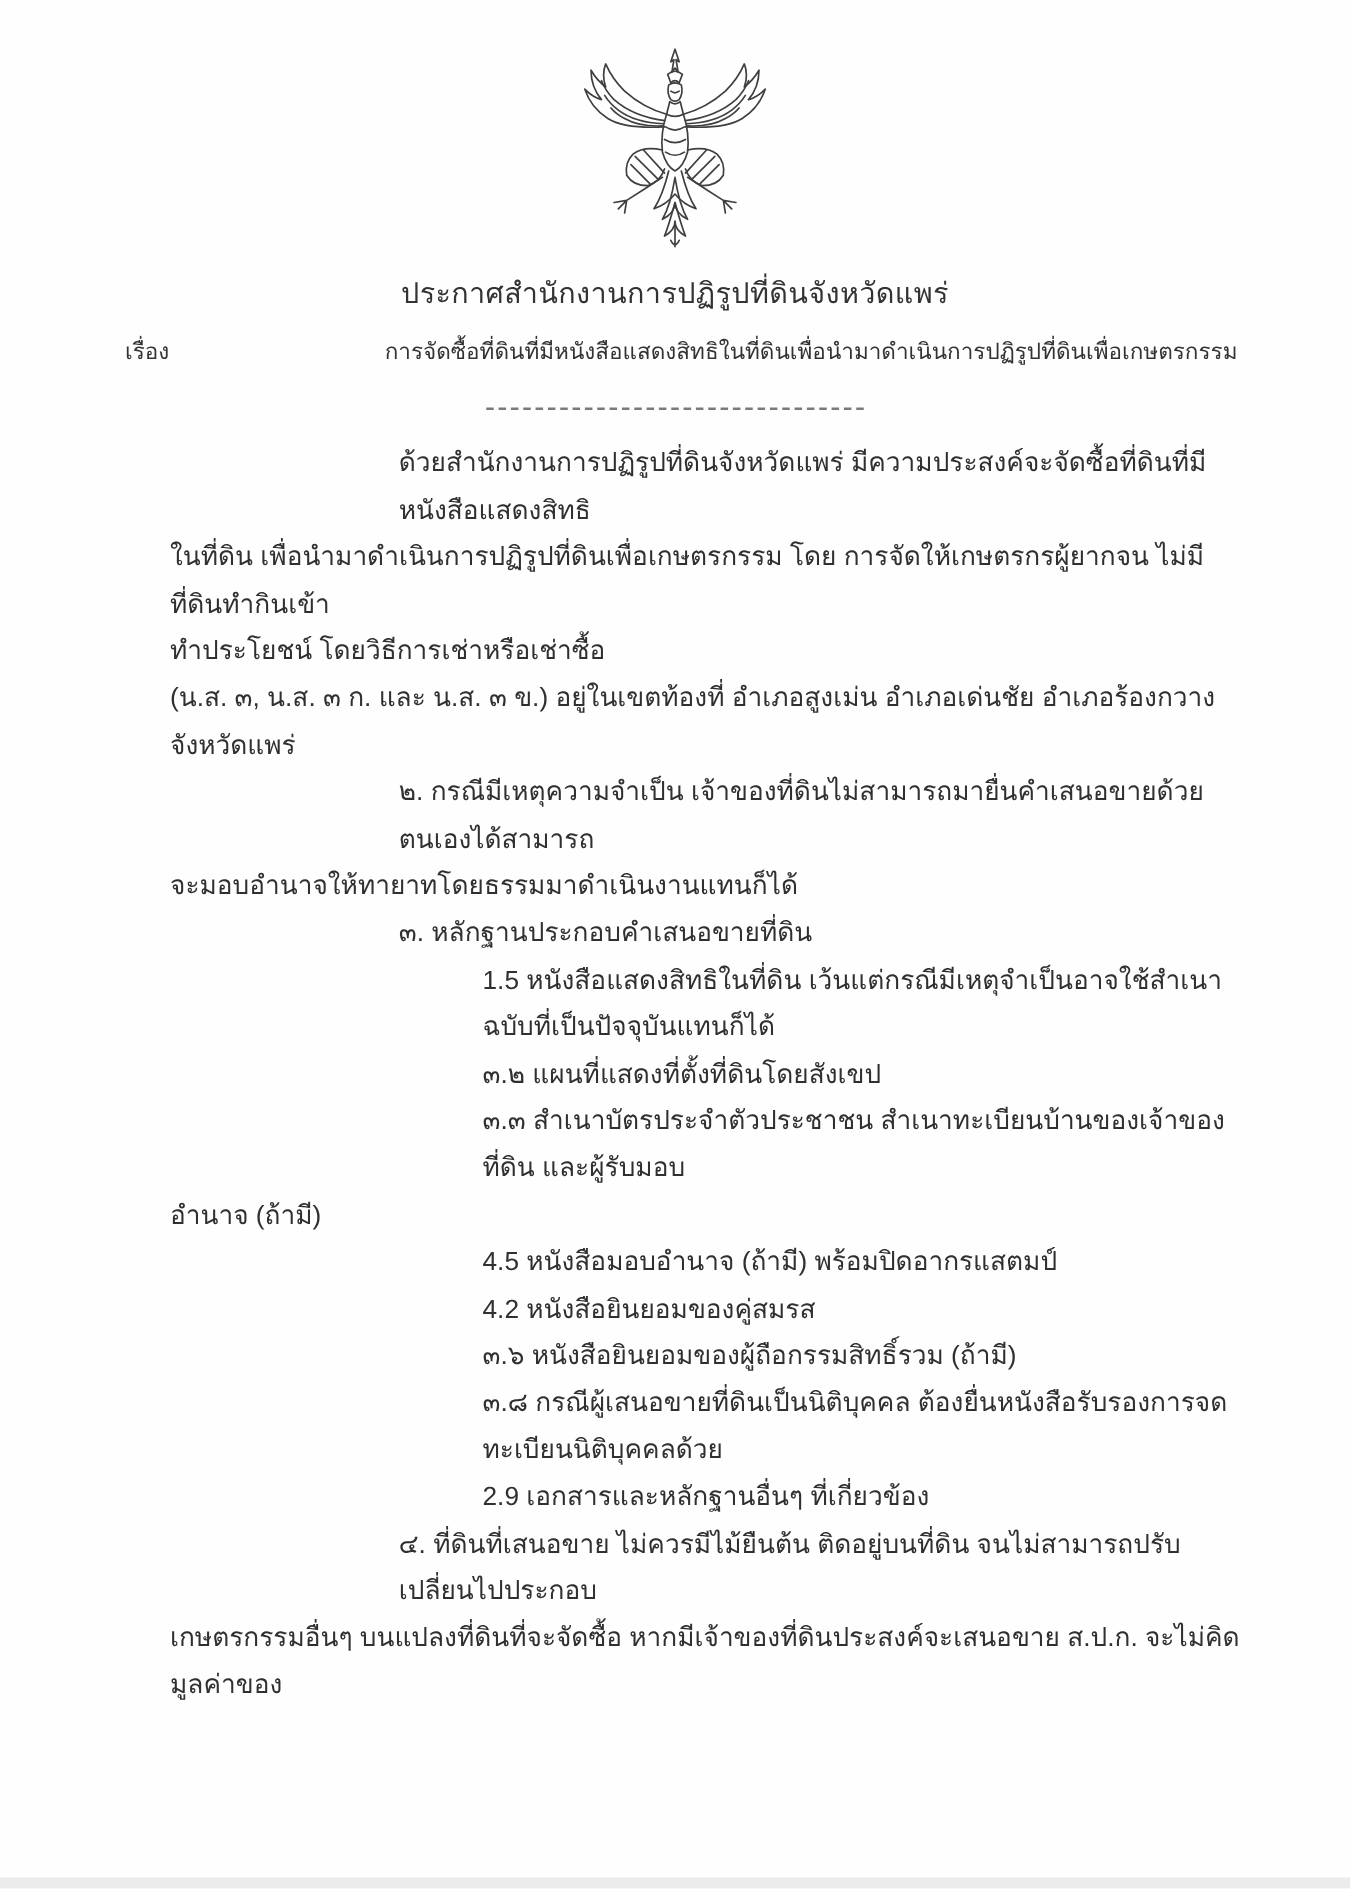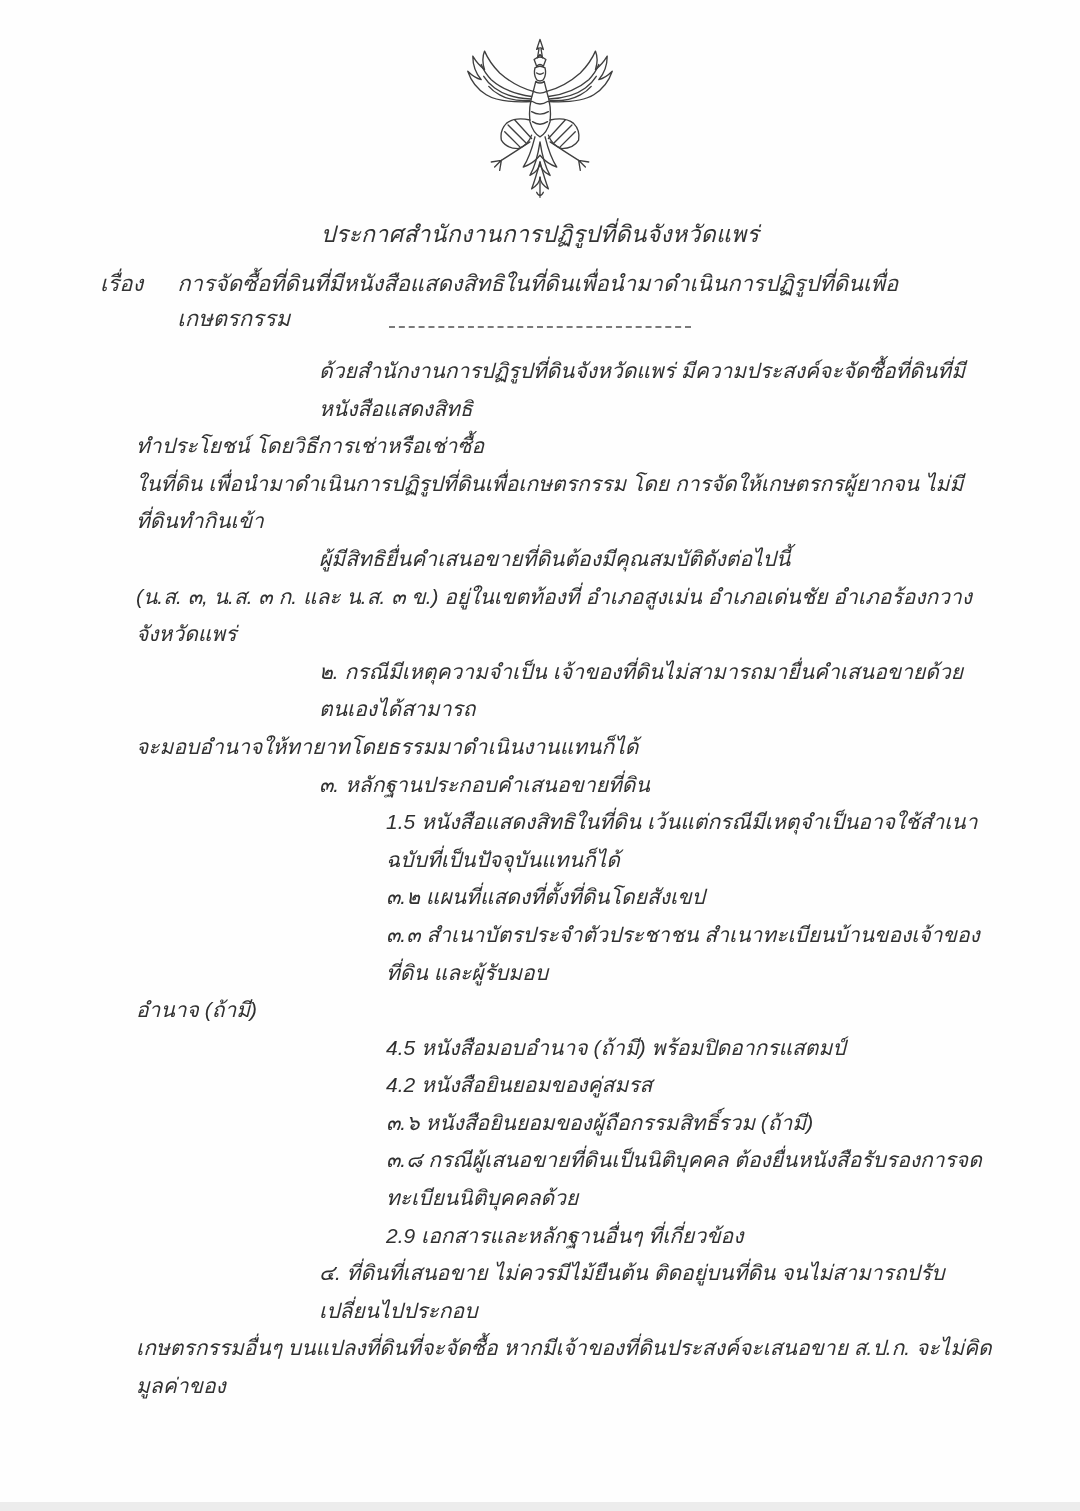--- a/index.html
+++ b/index.html
@@ -8,21 +8,20 @@
     background: #ffffff;
   }
   .page {
     position: relative;
     width: 1080px;
     height: 1511px;
     background: #fefefe;
     overflow: hidden;
     font-family: "Liberation Sans", "DejaVu Sans", sans-serif;
     color: #2e2e2e;
-    font-style: italic;
   }
   .emblem-wrap {
     position: absolute;
     top: 36px;
     left: 0;
     width: 100%;
     display: flex;
     justify-content: center;
   }
   .emblem-wrap svg { display: block; }
@@ -37,21 +36,21 @@
     color: #333333;
   }
   .subject-line {
     position: absolute;
     top: 266px;
     left: 100px;
     width: 890px;
     display: flex;
     justify-content: space-between;
     gap: 34px;
-    font-size: 22px;
+    font-size: 18px;
     color: #333333;
   }
   .separator {
     position: absolute;
     top: 326px;
     left: 50%;
     transform: translateX(-50%);
     width: 302px;
     border-top: 2px dashed #7a7a7a;
     height: 0;
@@ -131,23 +130,22 @@
 
   <div class="subject-line">
     <span>เรื่อง</span>
     <span>การจัดซื้อที่ดินที่มีหนังสือแสดงสิทธิในที่ดินเพื่อนำมาดำเนินการปฏิรูปที่ดินเพื่อเกษตรกรรม</span>
   </div>
 
   <div class="separator"></div>
 
   <div class="doc-body">
     <div class="line l-para">ด้วยสำนักงานการปฏิรูปที่ดินจังหวัดแพร่ มีความประสงค์จะจัดซื้อที่ดินที่มีหนังสือแสดงสิทธิ</div>
+    <div class="line l-flush">ในที่ดิน เพื่อนำมาดำเนินการปฏิรูปที่ดินเพื่อเกษตรกรรม โดย การจัดให้เกษตรกรผู้ยากจน ไม่มีที่ดินทำกินเข้า</div>
     <div class="line l-flush">ทำประโยชน์ โดยวิธีการเช่าหรือเช่าซื้อ</div>
-    <div class="line l-flush">ในที่ดิน เพื่อนำมาดำเนินการปฏิรูปที่ดินเพื่อเกษตรกรรม โดย การจัดให้เกษตรกรผู้ยากจน ไม่มีที่ดินทำกินเข้า</div>
-    <div class="line l-para">ผู้มีสิทธิยื่นคำเสนอขายที่ดินต้องมีคุณสมบัติดังต่อไปนี้</div>
     <div class="line l-flush">(น.ส. ๓, น.ส. ๓ ก. และ น.ส. ๓ ข.) อยู่ในเขตท้องที่ อำเภอสูงเม่น อำเภอเด่นชัย อำเภอร้องกวาง จังหวัดแพร่</div>
     <div class="line l-para">๒. กรณีมีเหตุความจำเป็น เจ้าของที่ดินไม่สามารถมายื่นคำเสนอขายด้วยตนเองได้สามารถ</div>
     <div class="line l-flush">จะมอบอำนาจให้ทายาทโดยธรรมมาดำเนินงานแทนก็ได้</div>
     <div class="line l-para">๓. หลักฐานประกอบคำเสนอขายที่ดิน</div>
     <div class="line l-sub">1.5 หนังสือแสดงสิทธิในที่ดิน เว้นแต่กรณีมีเหตุจำเป็นอาจใช้สำเนาฉบับที่เป็นปัจจุบันแทนก็ได้</div>
     <div class="line l-sub">๓.๒ แผนที่แสดงที่ตั้งที่ดินโดยสังเขป</div>
     <div class="line l-sub">๓.๓ สำเนาบัตรประจำตัวประชาชน สำเนาทะเบียนบ้านของเจ้าของที่ดิน และผู้รับมอบ</div>
     <div class="line l-flush">อำนาจ (ถ้ามี)</div>
     <div class="line l-sub">4.5 หนังสือมอบอำนาจ (ถ้ามี) พร้อมปิดอากรแสตมป์</div>
     <div class="line l-sub">4.2 หนังสือยินยอมของคู่สมรส</div>

